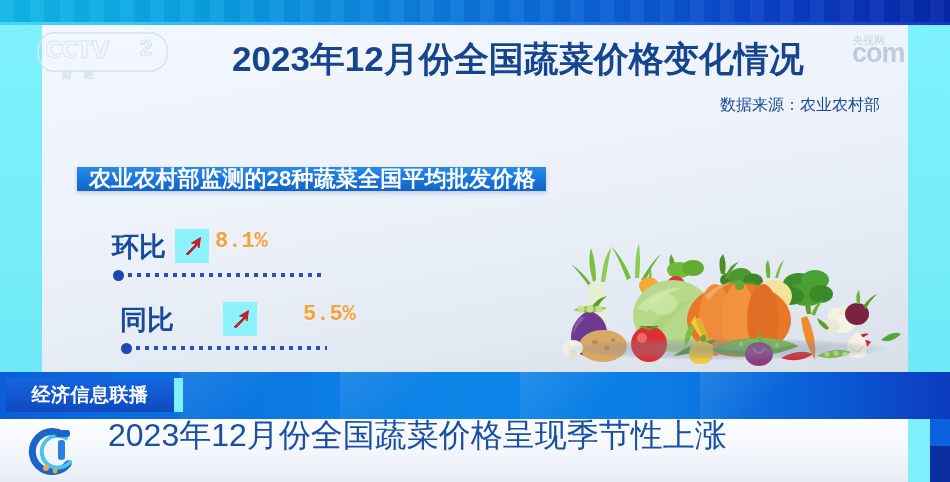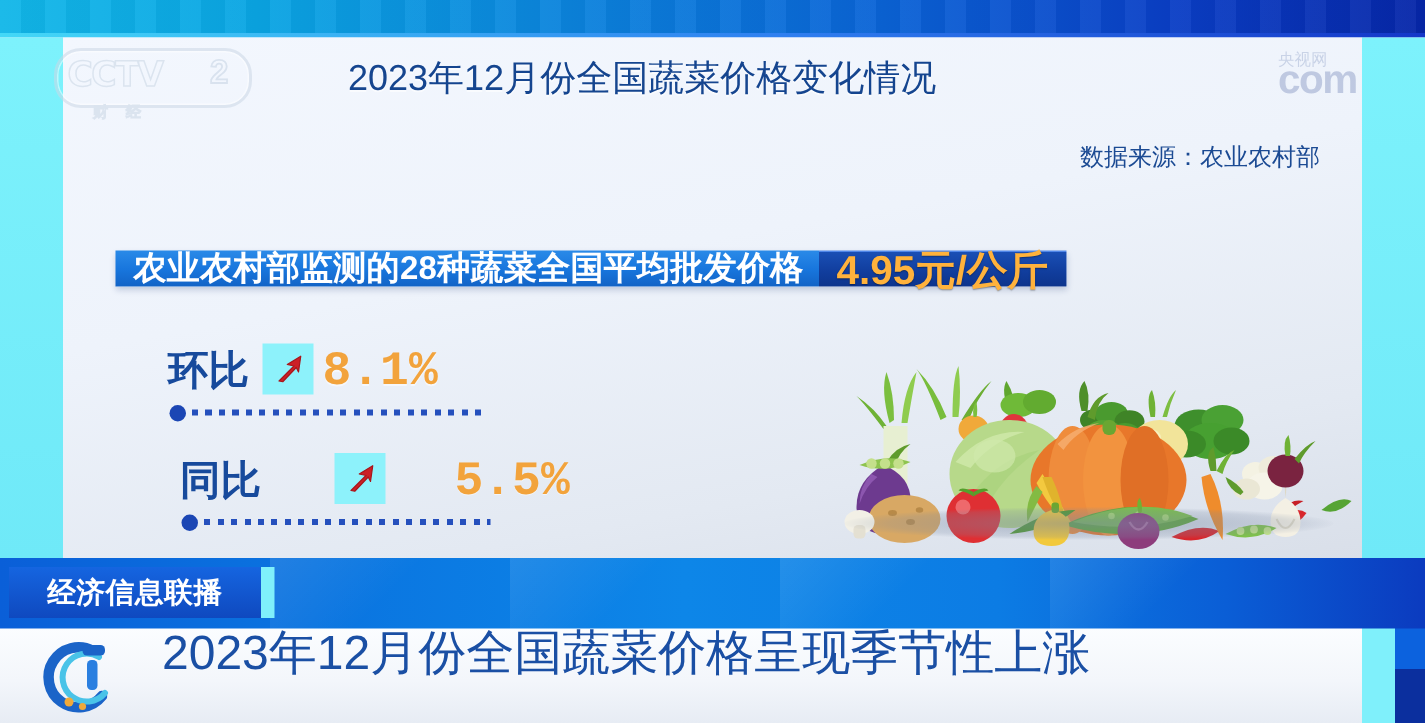--- a/index.html
+++ b/index.html
@@ -68,21 +68,21 @@
   .site-wm{
     position:absolute;left:852px;top:34px;width:96px;height:58px;
     color:rgba(28,60,140,.18);font-size:11px;line-height:13px;
     text-align:left;pointer-events:none;overflow:hidden;
   }
   .site-wm .big{font-size:27px;font-weight:700;color:rgba(22,52,130,.22);letter-spacing:-1px;}
 
   
   .title{
     position:absolute;left:232px;top:36px;width:660px;
-    font-size:24px;font-weight:400;color:#15458f;letter-spacing:0px;
+    font-size:35px;font-weight:700;color:#15458f;letter-spacing:0px;
     text-shadow:0 1px 0 rgba(255,255,255,.6);white-space:nowrap;
   }
   .subtitle{
     position:absolute;left:232px;top:95px;width:648px;text-align:right;
     font-size:16px;font-weight:400;color:#1b4a93;white-space:nowrap;
   }
 
   
   .banner{
     position:absolute;left:77px;top:167px;height:24px;
@@ -109,21 +109,21 @@
   .cmp.r2{left:120px;top:302px;gap:40px;}
   .cmp .label{
     font-size:27px;font-weight:700;color:#174a9c;margin-right:9px;white-space:nowrap;
   }
   .cmp .arrowbox{
     width:34px;height:34px;background:#8df2fb;
     display:flex;align-items:center;justify-content:center;margin-right:6px;
   }
   .cmp .arrowbox svg{display:block;}
   .cmp .pct{
-    font-size:32px;font-weight:700;color:#f2a33c;white-space:nowrap;
+    font-size:22px;font-weight:700;color:#f2a33c;white-space:nowrap;
     text-shadow:0 1px 0 rgba(255,255,255,.5);
   }
   .dots{
     position:absolute;height:10px;display:flex;align-items:center;
   }
   .dots.d1{left:113px;top:270px;width:210px;}
   .dots.d2{left:121px;top:343px;width:206px;}
   .dots .bigdot{
     width:11px;height:11px;border-radius:50%;background:#1b46b4;flex:none;margin-right:4px;
   }
@@ -206,21 +206,20 @@
   <div class="site-wm">
     <div>央视网</div>
     <div class="big">com</div>
   </div>
 
   <div class="title">2023年12月份全国蔬菜价格变化情况</div>
   <div class="subtitle">数据来源：农业农村部</div>
 
   <div class="banner">
     <div class="banner-text">农业农村部监测的28种蔬菜全国平均批发价格</div>
-    <div class="banner-price">4.95元/公斤</div>
   </div>
 
   <div class="cmp r1">
     <span class="label">环比</span>
     <span class="arrowbox">
       <svg width="26" height="26" viewBox="0 0 26 26" aria-hidden="true">
         <path d="M7 21 L17 11 L12.5 10 L21.5 4.5 L20 15 L18.5 12 L9.5 21.5 Z" fill="#cc2026" stroke="#a8151a" stroke-width="0.8" stroke-linejoin="round"></path>
       </svg>
     </span>
     <span class="pct">8.1%</span>

